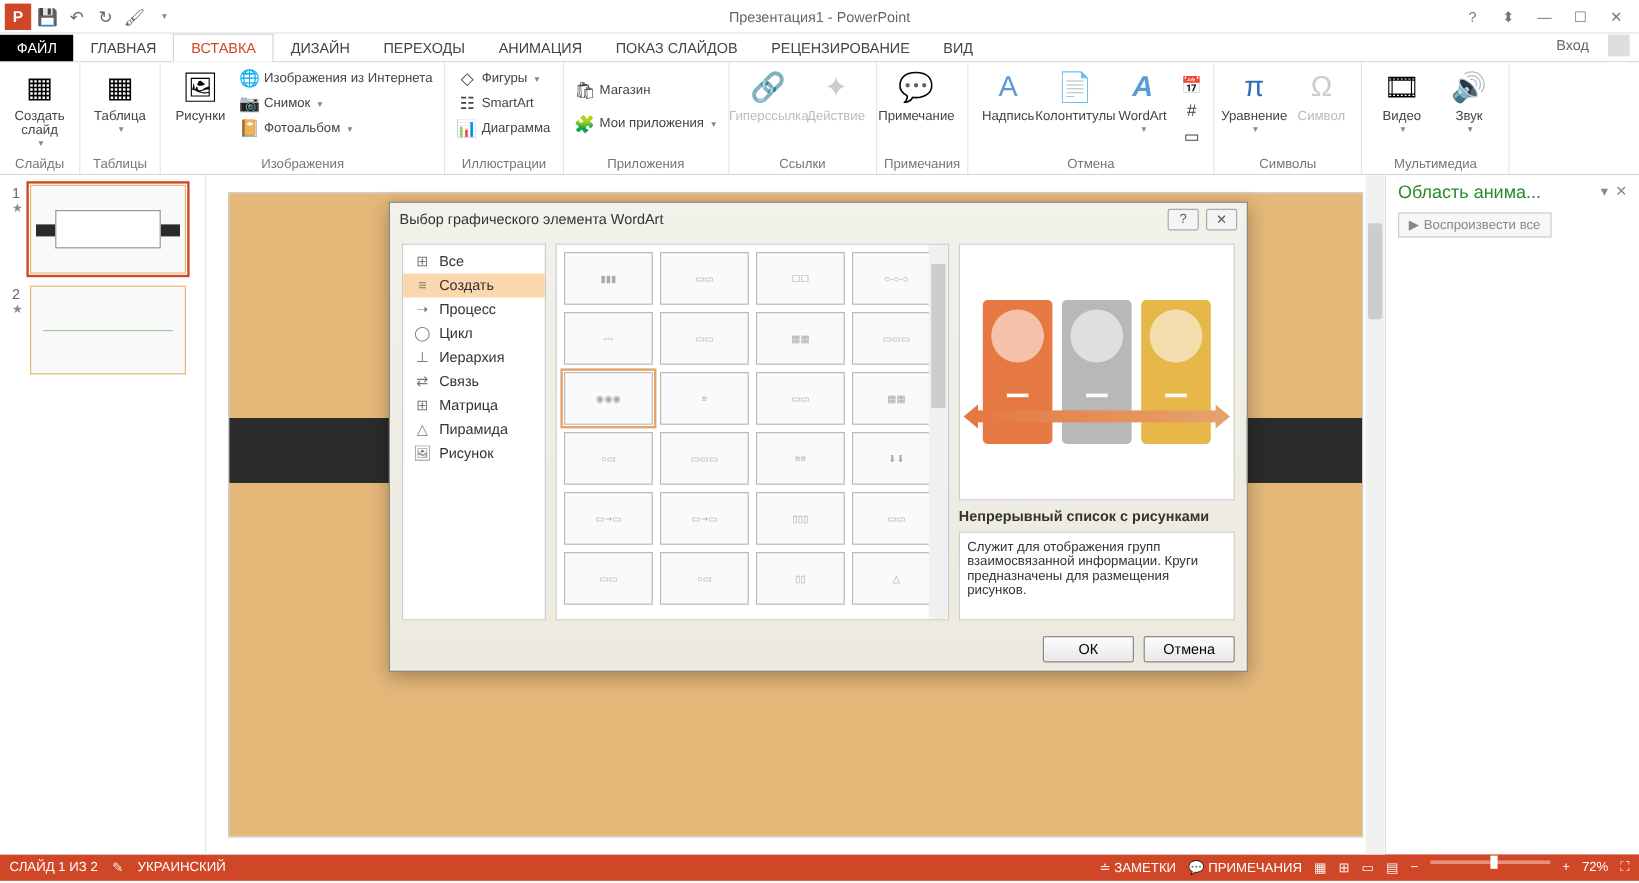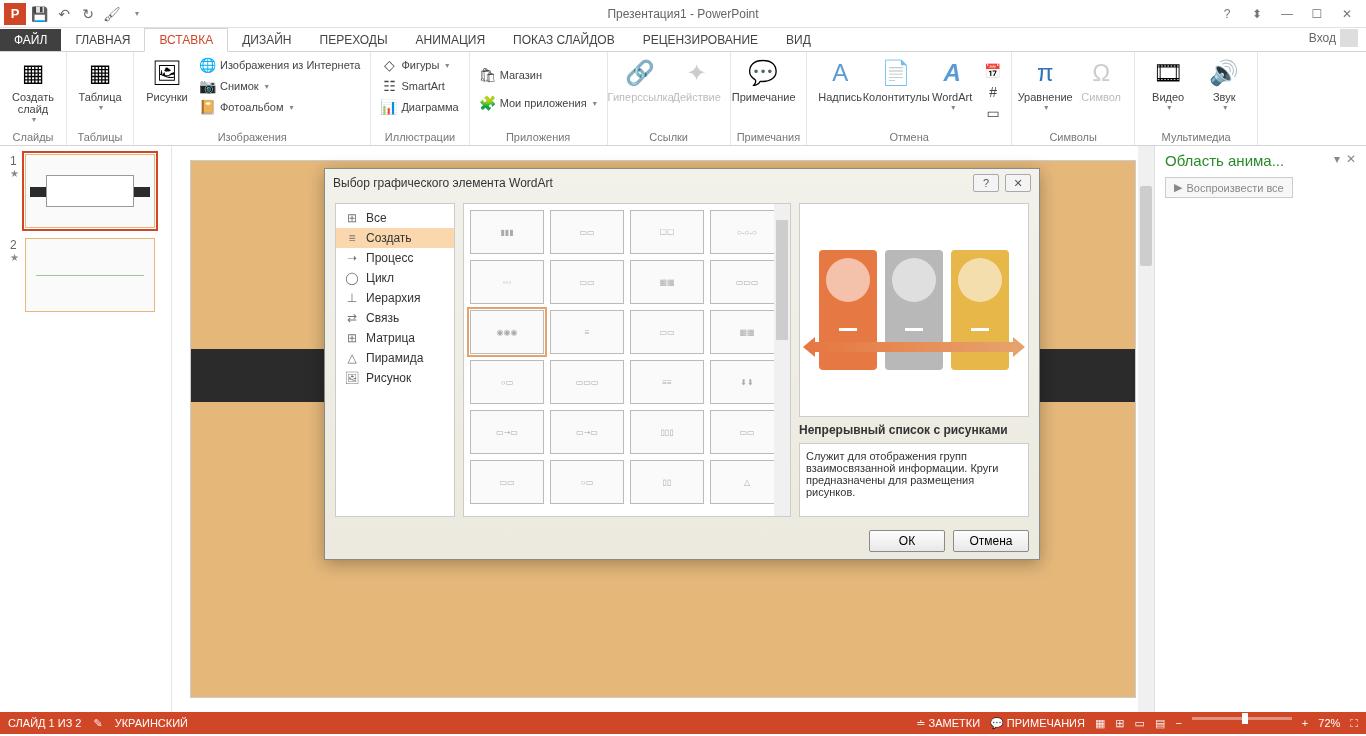--- a/index.html
+++ b/index.html
@@ -10,23 +10,23 @@
 .titlebar .qat { display:flex; align-items:center; gap:4px; padding:0 4px; }
 .titlebar .qat-item { width:20px; height:20px; display:flex; align-items:center; justify-content:center; color:#666; font-size:14px; }
 .app-logo { width:22px; height:22px; background:#d04727; display:flex; align-items:center; justify-content:center; color:#fff; font-weight:bold; font-size:13px; }
 .titlebar .title { position:absolute; left:50%; transform:translateX(-50%); color:#666; font-size:12px; }
 .titlebar .winbtns { margin-left:auto; display:flex; gap:12px; padding:0 10px; color:#777; }
 .titlebar .winbtns span { width:18px; text-align:center; }
 
 
 .ribbon-tabs { height:24px; display:flex; align-items:flex-end; border-bottom:1px solid #d4d4d4; background:#fff; padding-left:0; }
 .ribbon-tabs .tab { padding:4px 14px; color:#444; font-size:12px; text-transform:uppercase; cursor:pointer; }
-.ribbon-tabs .tab.file { background:#404040; color:#fff; }
+.ribbon-tabs .tab.file { background:#000000; color:#fff; }
 .ribbon-tabs .tab.active { border:1px solid #d4d4d4; border-bottom:1px solid #fff; margin-bottom:-1px; color:#d04727; }
-.ribbon-tabs .signin { margin-left:auto; padding:4px 8px; color:#666; display:flex; align-items:center; gap:4px; }
+.ribbon-tabs .signin { margin-left:auto; padding:4px 8px; color:#666; display:flex; align-items:center; gap:16px; }
 .signin .avatar { width:18px; height:18px; background:#ddd; }
 
 
 .ribbon { height:94px; background:#fff; border-bottom:1px solid #d4d4d4; display:flex; }
 .group { border-right:1px solid #e6e6e6; padding:3px 6px 2px; display:flex; flex-direction:column; justify-content:space-between; }
 .group-body { display:flex; align-items:flex-start; gap:2px; flex:1; }
 .group-label { text-align:center; color:#777; font-size:11px; padding-top:1px; }
 .btn-large { display:flex; flex-direction:column; align-items:center; justify-content:flex-start; width:54px; padding:2px; }
 .btn-large .ico { width:32px; height:32px; margin-bottom:2px; display:flex; align-items:center; justify-content:center; font-size:24px; }
 .btn-large .lbl { text-align:center; font-size:11px; color:#444; line-height:12px; }

